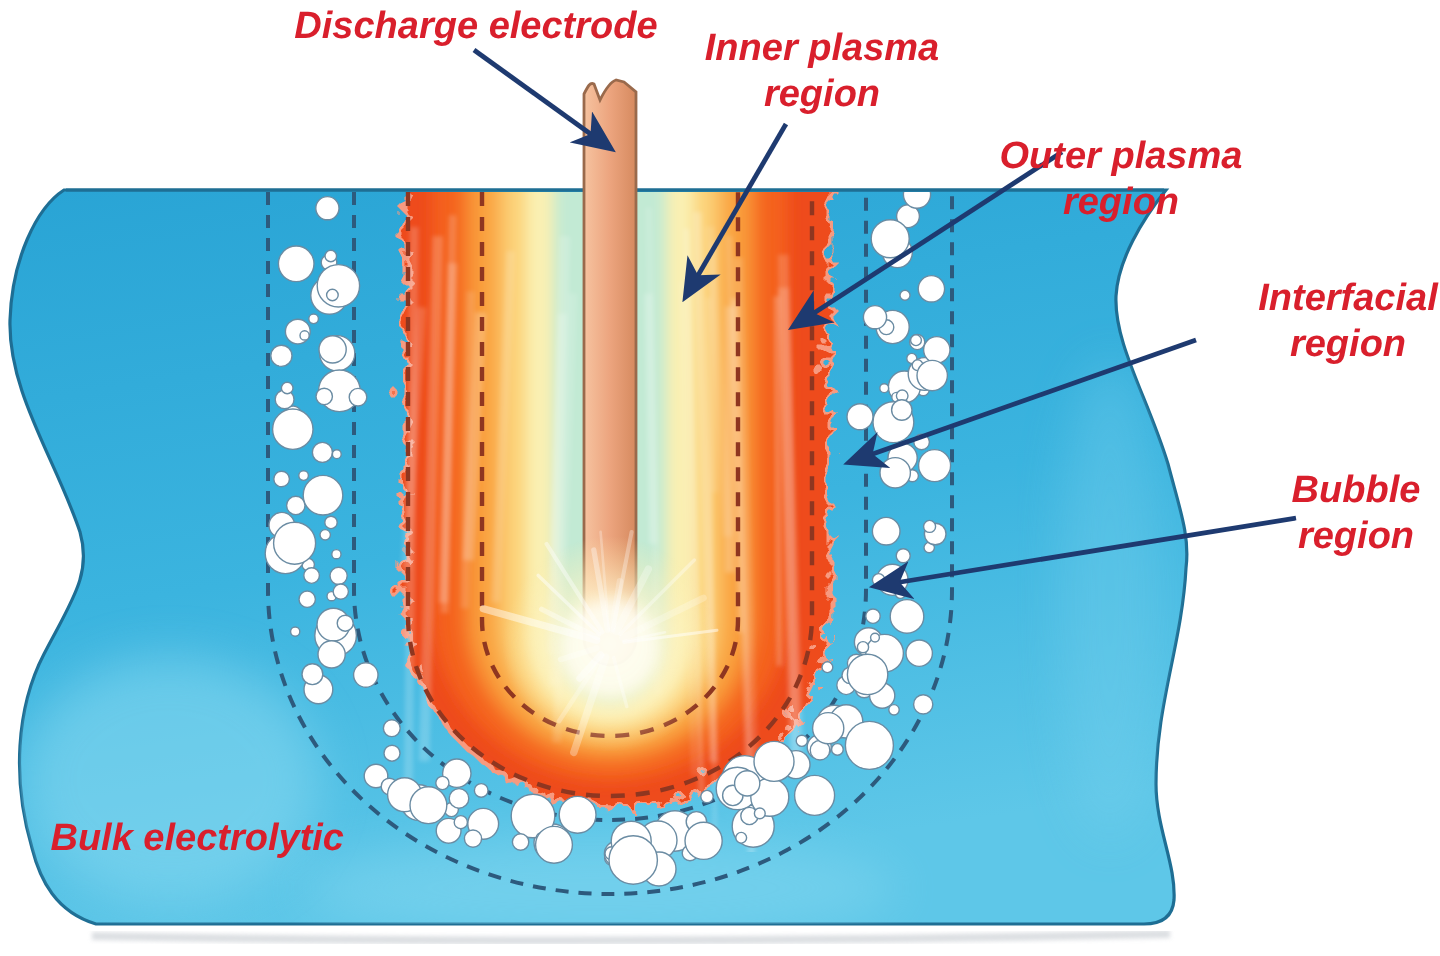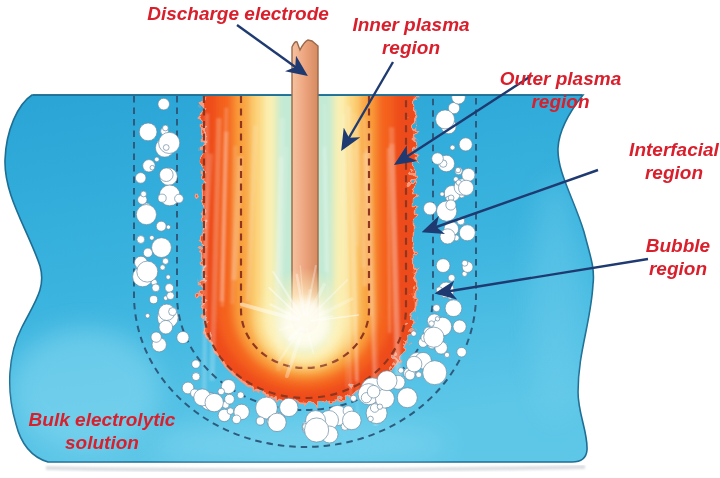--- a/index.html
+++ b/index.html
@@ -344,17 +344,16 @@
     <span>region</span>
   </div>
   <div class="lbl" style="left:591px;top:138px;width:102px;margin-left:32px;">
     <span>Interfacial</span>
     <span>region</span>
   </div>
   <div class="lbl" style="left:632px;top:234px;width:92px;">
     <span>Bubble</span>
     <span>region</span>
   </div>
-  <div class="lbl" style="left:22px;top:408px;width:160px;">
+  <div class="lbl" style="left:12px;top:408px;width:160px;text-align:right;">
     <span>Bulk electrolytic</span>
-    <span>solution</span>
   </div>
 </div>
 
 </body></html>

